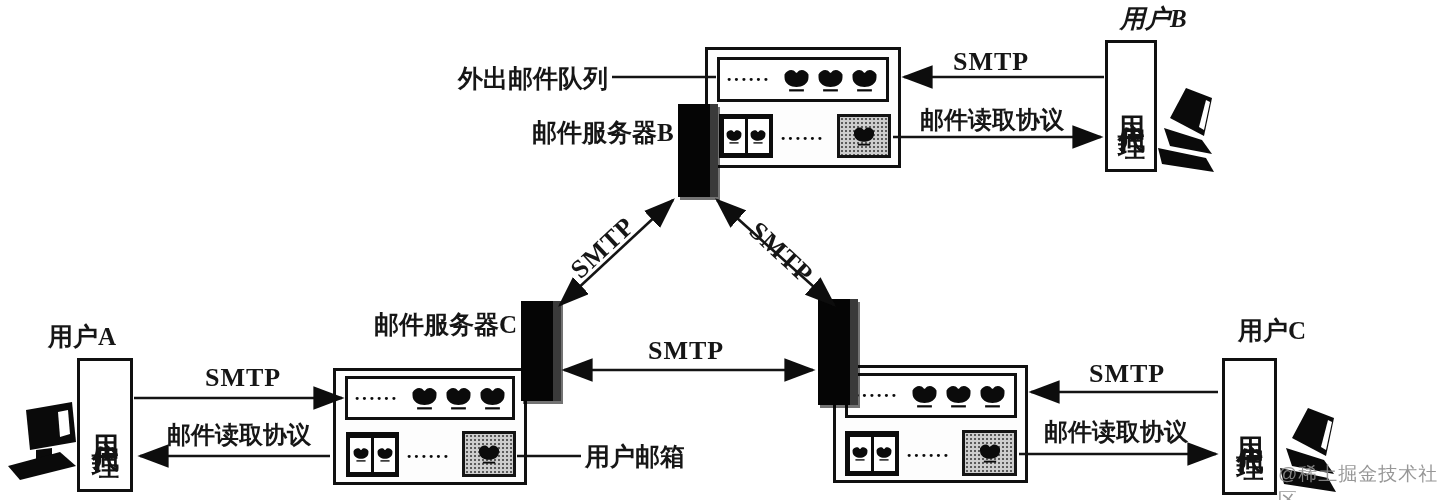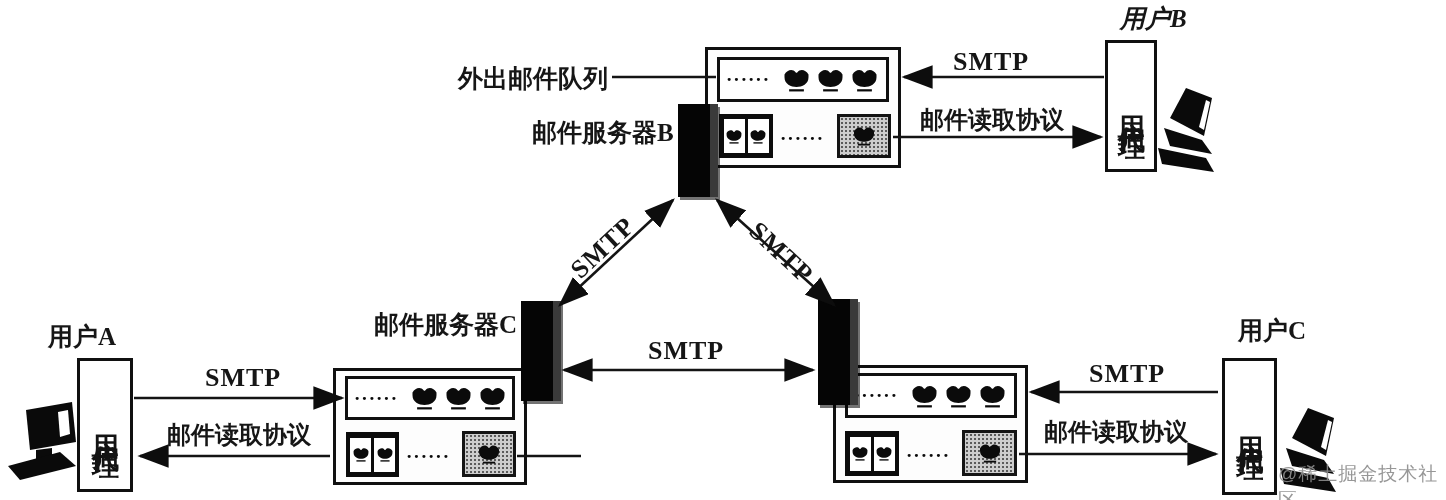--- a/index.html
+++ b/index.html
@@ -144,20 +144,21 @@
       </div>
   </div>
   <div class="mid-dots" style="left:406px;top:446px;">······</div>
   <div class="mailbox-shaded" style="left:462px;top:431px;width:54px;height:46px;">
     <svg width="22" height="20">
         <use href="#mail-glyph"></use>
       </svg>
   </div>
   <div class="tower" style="left:521px;top:301px;width:40px;height:100px;"></div>
 
+  <div class="lbl cn" style="left:585px;top:440px;">用户邮箱</div>
   <div class="lbl smtp" style="left:648px;top:336px;">SMTP</div>
 
   <div class="lbl cn" style="left:48px;top:320px;font-family:Liberation Serif, serif;">用户A</div>
   <div class="agent-box" style="left:77px;top:358px;width:56px;height:134px;">
     <span>用户代理</span>
   </div>
   <svg class="icon" style="left:6px;top:400px;" width="78" height="84" viewBox="0 0 78 84">
     <polygon fill="#0a0a0a" points="20,10 66,2 70,42 24,50"></polygon>
     <polygon fill="#fff" points="52,12 62,10 64,34 54,37"></polygon>
     <polygon fill="#0a0a0a" points="30,50 46,48 46,58 30,60"></polygon>

